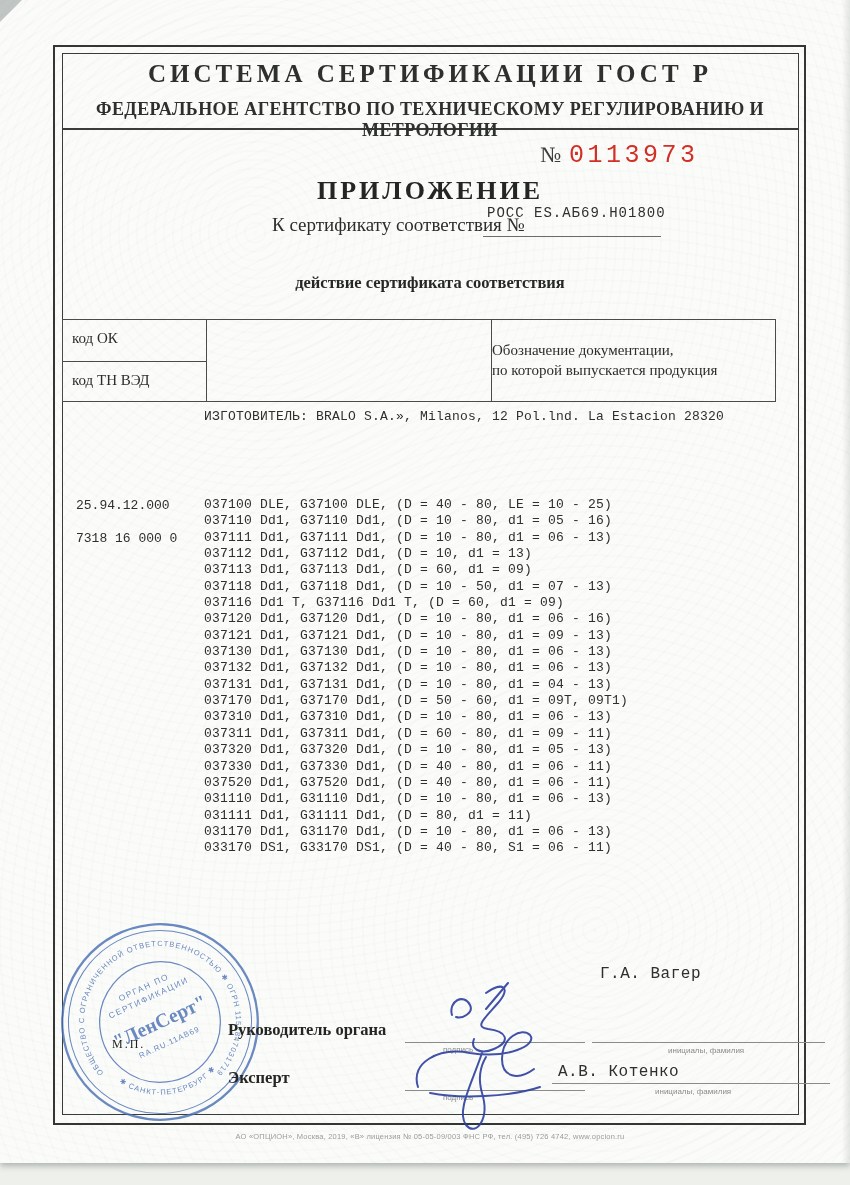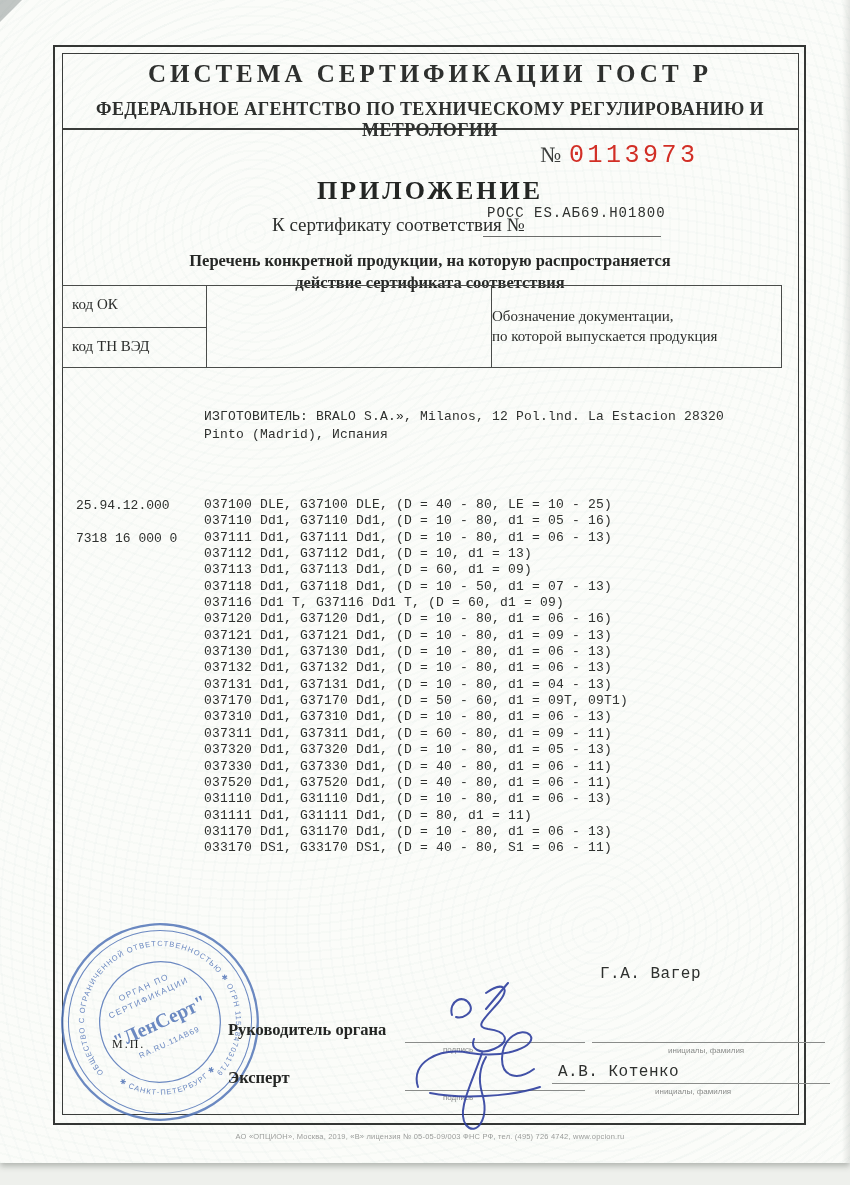--- a/index.html
+++ b/index.html
@@ -65,23 +65,22 @@
     position:absolute;left:487px;top:205px;font-size:14px;letter-spacing:1px;
     font-family:"Liberation Mono",monospace;color:#3a3c3a;
   }
   .cert-underline{
     position:absolute;left:483px;top:236px;width:178px;height:1px;background:#6a6c6a;
   }
   .desc-line1{position:absolute;left:62px;top:251px;width:736px;text-align:center;font-weight:bold;font-size:16.5px;color:#262826;}
   .desc-line2{position:absolute;left:62px;top:273px;width:736px;text-align:center;font-weight:bold;font-size:16.5px;color:#262826;}
 
   .tbl{
-    position:absolute;left:62px;top:285px;width:712px;height:81px;
+    position:absolute;left:62px;top:319px;width:712px;height:81px;
     border:1px solid #4a4c4a;
-    padding-left:6px;
   }
   .tbl .v1{position:absolute;left:143px;top:0;width:1px;height:81px;background:#4a4c4a;}
   .tbl .v2{position:absolute;left:428px;top:0;width:1px;height:81px;background:#4a4c4a;}
   .tbl .h1{position:absolute;left:0;top:41px;width:143px;height:1px;background:#4a4c4a;}
   .tbl .c1a{position:absolute;left:9px;top:10px;font-size:15px;color:#2c2e2c;}
   .tbl .c1b{position:absolute;left:9px;top:52px;font-size:15px;color:#2c2e2c;}
   .tbl .c2{position:absolute;left:144px;top:20px;width:284px;text-align:center;font-size:15px;line-height:20px;color:#2c2e2c;}
   .tbl .c3{position:absolute;left:429px;top:20px;width:283px;font-size:15px;line-height:20px;color:#2c2e2c;}
 
   .mono{font-family:"Liberation Mono",monospace;color:#2e302e;}
@@ -132,38 +131,36 @@
 
     <div class="blank-number">
       <span class="num-prefix">№</span><span class="num-value">0113973</span>
     </div>
 
     <div class="appendix-title">ПРИЛОЖЕНИЕ</div>
     <div class="cert-label">К сертификату соответствия №</div>
     <div class="cert-number mono">РОСС ES.АБ69.Н01800</div>
     <div class="cert-underline"></div>
 
-    <div class="desc-line1">Перечень конкретной продукции,  на которую распространяется</div>
     <div class="desc-line2">действие сертификата соответствия</div>
 
     <div class="tbl">
       <div class="v1"></div>
       <div class="v2"></div>
       <div class="h1"></div>
       <div class="c1a">код ОК</div>
       <div class="c1b">код ТН ВЭД</div>
       <div class="c3">
         <div>Обозначение документации,</div>
         <div>по которой выпускается продукция</div>
       </div>
     </div>
 
     <div class="manufacturer mono">
       <div>ИЗГОТОВИТЕЛЬ: BRALO S.A.», Milanos, 12 Pol.lnd. La Estacion 28320</div>
-      <div>Pinto (Madrid), Испания</div>
     </div>
 
     <div class="code-ok mono">25.94.12.000</div>
     <div class="code-tnved mono">7318 16 000 0</div>
 
     <div class="product-list mono"><div class="product-line">037100 DLE, G37100 DLE, (D = 40 - 80, LE = 10 - 25)</div><div class="product-line">037110 Dd1, G37110 Dd1, (D = 10 - 80, d1 = 05 - 16)</div><div class="product-line">037111 Dd1, G37111 Dd1, (D = 10 - 80, d1 = 06 - 13)</div><div class="product-line">037112 Dd1, G37112 Dd1, (D = 10, d1 = 13)</div><div class="product-line">037113 Dd1, G37113 Dd1, (D = 60, d1 = 09)</div><div class="product-line">037118 Dd1, G37118 Dd1, (D = 10 - 50, d1 = 07 - 13)</div><div class="product-line">037116 Dd1 T, G37116 Dd1 T, (D = 60, d1 = 09)</div><div class="product-line">037120 Dd1, G37120 Dd1, (D = 10 - 80, d1 = 06 - 16)</div><div class="product-line">037121 Dd1, G37121 Dd1, (D = 10 - 80, d1 = 09 - 13)</div><div class="product-line">037130 Dd1, G37130 Dd1, (D = 10 - 80, d1 = 06 - 13)</div><div class="product-line">037132 Dd1, G37132 Dd1, (D = 10 - 80, d1 = 06 - 13)</div><div class="product-line">037131 Dd1, G37131 Dd1, (D = 10 - 80, d1 = 04 - 13)</div><div class="product-line">037170 Dd1, G37170 Dd1, (D = 50 - 60, d1 = 09T, 09T1)</div><div class="product-line">037310 Dd1, G37310 Dd1, (D = 10 - 80, d1 = 06 - 13)</div><div class="product-line">037311 Dd1, G37311 Dd1, (D = 60 - 80, d1 = 09 - 11)</div><div class="product-line">037320 Dd1, G37320 Dd1, (D = 10 - 80, d1 = 05 - 13)</div><div class="product-line">037330 Dd1, G37330 Dd1, (D = 40 - 80, d1 = 06 - 11)</div><div class="product-line">037520 Dd1, G37520 Dd1, (D = 40 - 80, d1 = 06 - 11)</div><div class="product-line">031110 Dd1, G31110 Dd1, (D = 10 - 80, d1 = 06 - 13)</div><div class="product-line">031111 Dd1, G31111 Dd1, (D = 80, d1 = 11)</div><div class="product-line">031170 Dd1, G31170 Dd1, (D = 10 - 80, d1 = 06 - 13)</div><div class="product-line">033170 DS1, G33170 DS1, (D = 40 - 80, S1 = 06 - 11)</div></div>
 
     <svg class="stamp-svg" viewBox="0 0 200 200">
       <defs>
         <path id="ringTop" d="M 58.1 159.8 A 73 73 0 1 1 141.9 159.8" fill="none"></path>

